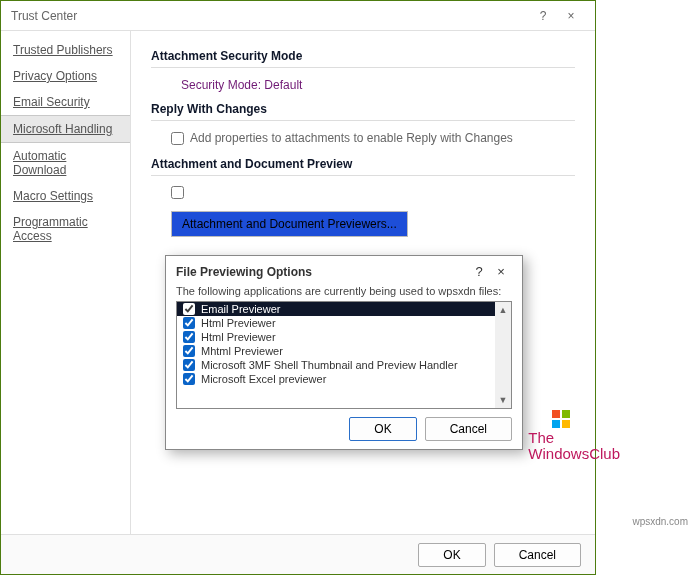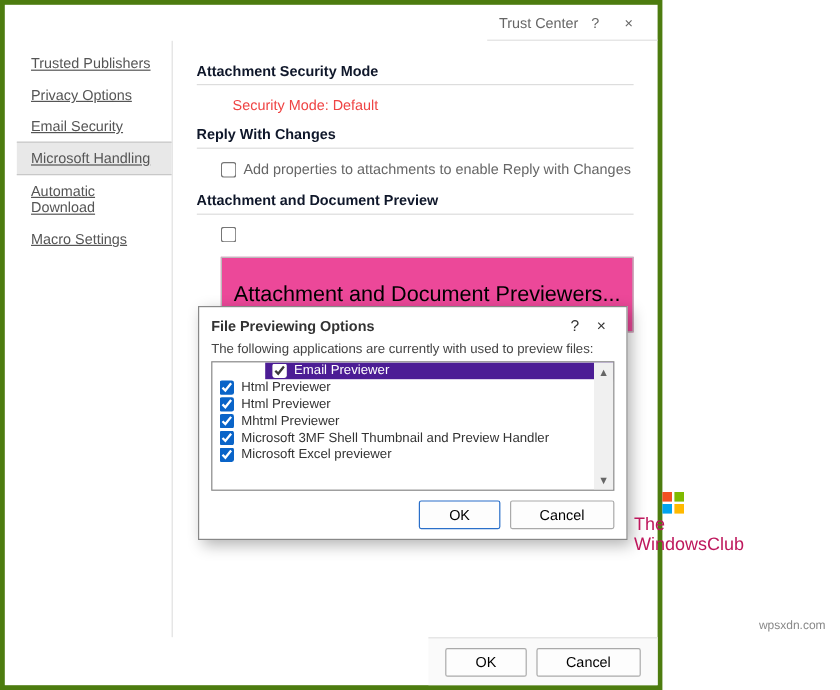--- a/index.html
+++ b/index.html
@@ -1,49 +1,49 @@
 <!DOCTYPE html>
 <html><head>
   <meta charset="utf-8">
   <style>
     * { box-sizing: border-box; margin: 0; padding: 0; font-family: "Segoe UI", Tahoma, sans-serif; }
     body { width: 700px; height: 575px; background: #fff; font-size: 12px; color: #333; position: relative; overflow: hidden; }
 
     
-    .window { width: 552px; height: 575px; border: 4px solid #4d7c0f; display: flex; flex-direction: column; align-items: flex-end; }
+    .window { width: 596px; height: 575px; border: 1px solid #4d7c0f; display: flex; flex-direction: column; }
     .titlebar { height: 30px; display: flex; align-items: center; padding: 0 10px; border-bottom: 1px solid #e0e0e0; }
     .titlebar .title { flex: 1; color: #666; font-size: 12px; }
     .titlebar .ctl { width: 28px; text-align: center; color: #666; font-size: 12px; cursor: pointer; }
 
     .body { flex: 1; display: flex; min-height: 0; }
     .sidebar { width: 130px; border-right: 1px solid #e0e0e0; padding: 6px 0; }
     .sidebar .item { padding: 6px 12px; color: #555; cursor: pointer; font-size: 12px; text-decoration: underline; }
     .sidebar .item.selected { background: #e8e8e8; border: 1px solid #c8c8c8; border-left: none; border-right: none; }
 
     .content { flex: 1; padding: 10px 20px; color: #666; overflow: auto; }
     .section-h { font-weight: 600; color: #0f172a; margin: 8px 0 4px; }
     .section-divider { border-top: 1px solid #ddd; margin: 4px 0 10px; }
     .field-row { display: flex; align-items: center; margin: 6px 0 12px 20px; gap: 6px; }
     .field-row input[type="checkbox"] { width: 13px; height: 13px; }
-    .indent-val { margin-left: 30px; margin-bottom: 10px; color: #ef4444; }
-    .btn-minor { border: 1px solid #bbb; background: #ec4899; padding: 20px 10px; font-size: 18px; cursor: pointer; margin-left: 20px; }
+    .indent-val { margin-left: 30px; margin-bottom: 10px; color: #701a75; }
+    .btn-minor { border: 1px solid #bbb; background: #1d4ed8; padding: 5px 10px; font-size: 12px; cursor: pointer; margin-left: 20px; }
 
     .footer { height: 40px; border-top: 1px solid #e0e0e0; display: flex; justify-content: flex-end; align-items: center; gap: 8px; padding: 0 14px; background: #fafafa; }
     .btn { border: 1px solid #aaa; background: #fdfdfd; padding: 4px 24px; font-size: 12px; cursor: pointer; border-radius: 2px; }
     .btn.primary { border: 1px solid #2a6fc9; }
 
     
     .modal { position: absolute; left: 165px; top: 255px; width: 358px; background: #fff; border: 1px solid #888; box-shadow: 4px 4px 12px rgba(0,0,0,0.3); }
     .modal .m-title { display: flex; align-items: center; padding: 8px 10px 6px; }
     .modal .m-title .t { flex:1; font-weight: 600; font-size: 12px; }
     .modal .m-title .ctl { width: 22px; text-align: center; cursor: pointer; font-size: 13px; }
     .modal .desc { padding: 0 10px 4px; font-size: 11px; color: #444; }
     .modal .listbox { margin: 0 10px; border: 1px solid #888; height: 108px; overflow: auto; background: #fff; position: relative; }
     .modal .row { display: flex; align-items: center; gap: 6px; padding: 1px 6px; font-size: 11px; }
-    .modal .row.sel { background: #4c1d95; color: #fff; margin-left: 44px; }
+    .modal .row.sel { background: #0f172a; color: #fff; }
     .modal .row input[type="checkbox"] { width: 12px; height: 12px; accent-color: #0a64c8; }
     .modal .row.sel input[type="checkbox"] { accent-color: #fff; }
     .modal .scrollbar { position: absolute; right: 0; top: 0; width: 16px; height: 100%; background: #f0f0f0; display: flex; flex-direction: column; }
     .modal .scrollbar .arrow { height: 16px; text-align: center; font-size: 9px; line-height: 16px; color: #666; }
     .modal .scrollbar .track { flex: 1; background: #f0f0f0; }
     .modal .m-footer { display: flex; justify-content: flex-end; gap: 8px; padding: 8px 10px; }
 
     
     .wm-logo { position: absolute; right: 130px; top: 410px; width: 18px; height: 18px; }
     .wm-logo .q { position: absolute; width: 8px; height: 8px; }
@@ -63,20 +63,21 @@
   </div>
 
   <div class="body">
     <div class="sidebar">
       <div class="item">Trusted Publishers</div>
       <div class="item">Privacy Options</div>
       <div class="item">Email Security</div>
       <div class="item selected">Microsoft Handling</div>
       <div class="item">Automatic Download</div>
       <div class="item">Macro Settings</div>
+      <div class="item">Programmatic Access</div>
     </div>
 
     <div class="content">
       <div class="section-h">Attachment Security Mode</div>
       <div class="section-divider"></div>
       <div class="indent-val">Security Mode: Default</div>
 
       <div class="section-h">Reply With Changes</div>
       <div class="section-divider"></div>
       <div class="field-row">
@@ -98,21 +99,21 @@
     <button class="btn">Cancel</button>
   </div>
 </div>
 
 <div class="modal">
   <div class="m-title">
     <span class="t">File Previewing Options</span>
     <span class="ctl">?</span>
     <span class="ctl">×</span>
   </div>
-  <div class="desc">The following applications are currently with used to preview files:</div>
+  <div class="desc">The following applications are currently being used to wpsxdn files:</div>
   <div class="listbox">
     <div class="row sel">
       <input type="checkbox" checked="" style="">
       <span>Email Previewer</span>
     </div>
     <div class="row">
       <input type="checkbox" checked="" style="">
       <span>Html Previewer</span>
     </div>
     <div class="row">

